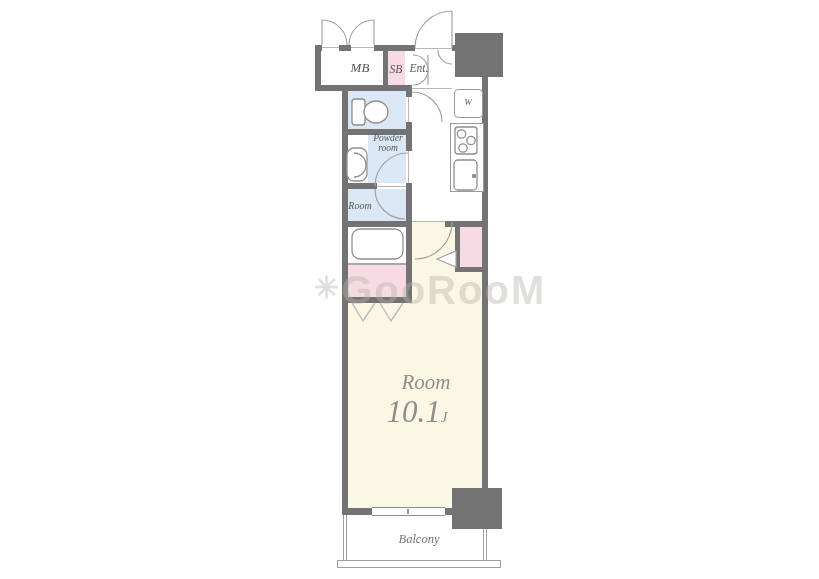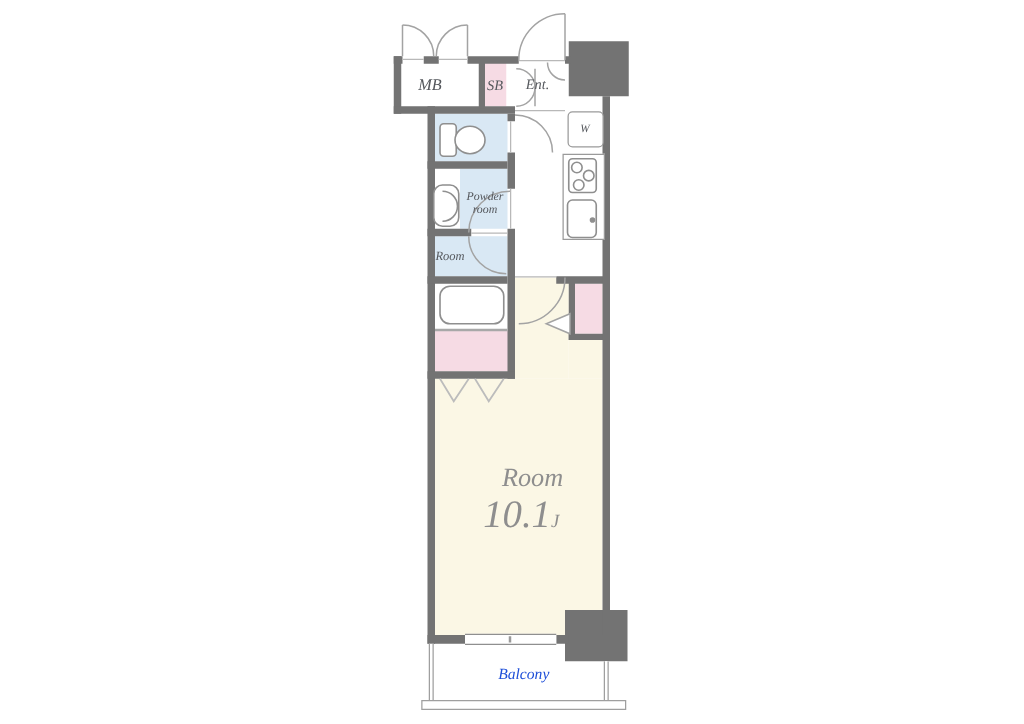--- a/index.html
+++ b/index.html
@@ -153,29 +153,32 @@
         <circle cx="463" cy="148" r="4.2"></circle>
       </g>
 
       <g>
         <rect x="454" y="160" width="23" height="30" rx="4"></rect>
         <circle cx="474" cy="176" r="1.6" fill="#8f8f8f"></circle>
       </g>
     </g>
   </svg>
 
-  <div class="label" style="left:344px;top:68px;font-size:13px;text-align:right;">MB</div>
+  <div class="label" style="left:360px;top:68px;font-size:13px;text-align:right;">MB</div>
   <div class="label" style="left:396px;top:69px;font-size:11.5px;">SB</div>
-  <div class="label" style="left:430px;top:68px;font-size:11.5px;">Ent.</div>
+  <div class="label" style="left:419px;top:68px;font-size:11.5px;">Ent.</div>
   <div class="label" style="left:468px;top:103px;font-size:9px;">W</div>
-  <div class="label" style="left:388px;top:164px;font-size:9.5px;text-align:center;">
+  <div class="label" style="left:388px;top:144px;font-size:9.5px;text-align:center;">
     <span>Powder</span><br>
     <span>room</span>
   </div>
   <div class="label" style="left:360px;top:206px;font-size:10px;">Room</div>
   <div class="label room-label" style="left:426px;top:382px;font-size:21px;">Room</div>
   <div class="label room-label" style="left:417px;top:412px;font-size:31px;text-align:right;">
     <span>10.1</span><span style="font-size:15px;">J</span>
   </div>
-  <div class="label room-label" style="left:419px;top:540px;font-size:12.5px;color:#1d4ed8;">Balcony</div>
+  <div class="label room-label" style="left:419px;top:540px;font-size:12.5px;color:#737373;">Balcony</div>
 
+  <div class="watermark">
+    <span class="wicon">✳</span><span>GooRooM</span>
+  </div>
 
 </div>
 
 </body></html>

